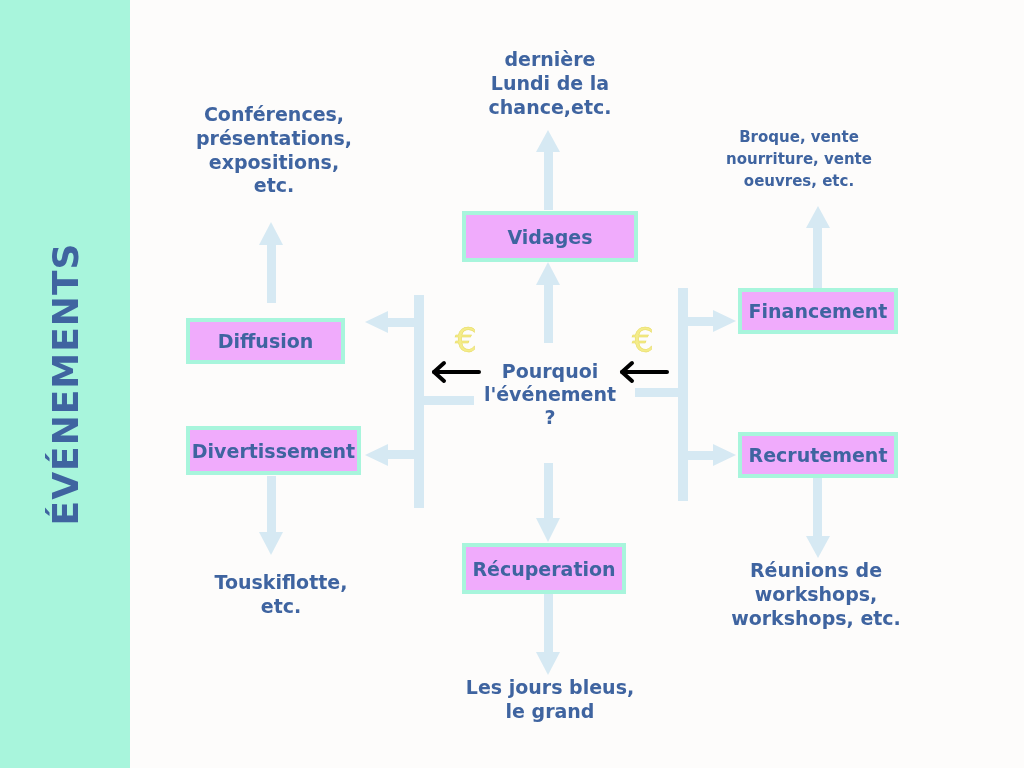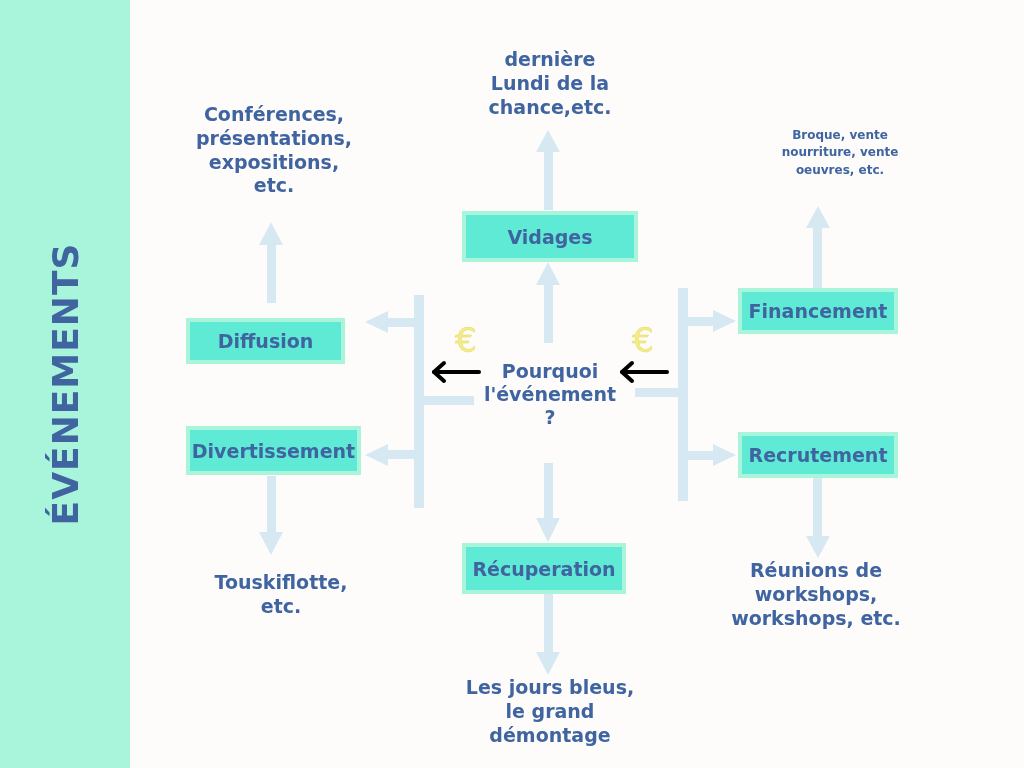--- a/index.html
+++ b/index.html
@@ -14,21 +14,21 @@
     }
     .sidebar-title {
       position: absolute; left: 65px; top: 384px;
       transform: translate(-50%, -50%) rotate(-90deg);
       font-family: "DejaVu Sans", sans-serif; font-weight: bold;
       font-size: 36px; letter-spacing: 1px; color: #3f64a0; white-space: nowrap;
     }
     svg.connectors { position: absolute; left: 0; top: 0; }
     .box {
       position: absolute; box-sizing: border-box;
-      border: 4px solid #a8f5dc; background: #5eead4;
+      border: 4px solid #a8f5dc; background: #f0abfc;
       display: flex; align-items: center; justify-content: center;
       font-weight: bold; color: #3f64a0; font-size: 19px; white-space: nowrap;
     }
     .label {
       position: absolute; text-align: center; color: #3f64a0; font-weight: bold;
       line-height: 1.25;
     }
     .label span { display: block; }
     .euro {
       position: absolute; font-size: 34px; color: #f4ec8a;
@@ -114,33 +114,32 @@
 <div class="box" style="left:738px; top:432px; width:160px; height:46px;">Recrutement</div>
 
 <div class="label" style="left:460px; top:48px; width:180px; font-size:19px;">
   <span>dernière</span>
   <span>Lundi de la</span>
   <span>chance,etc.</span>
 </div>
 <div class="label" style="left:450px; top:676px; width:200px; font-size:19px;">
   <span>Les jours bleus,</span>
   <span>le grand</span>
-  <span>démontage</span>
 </div>
 <div class="label" style="left:184px; top:103px; width:180px; font-size:19px;">
   <span>Conférences,</span>
   <span>présentations,</span>
   <span>expositions,</span>
   <span>etc.</span>
 </div>
 <div class="label" style="left:196px; top:571px; width:170px; font-size:19px;">
   <span>Touskiflotte,</span>
   <span>etc.</span>
 </div>
-<div class="label" style="left:745px; top:127px; width:190px; font-size:12px; line-height:1.45;">
+<div class="label" style="left:704px; top:127px; width:190px; font-size:15px; line-height:1.45;">
   <span>Broque, vente</span>
   <span>nourriture, vente</span>
   <span>oeuvres, etc.</span>
 </div>
 <div class="label" style="left:716px; top:559px; width:200px; font-size:19px;">
   <span>Réunions de</span>
   <span>workshops,</span>
   <span>workshops, etc.</span>
 </div>
 

